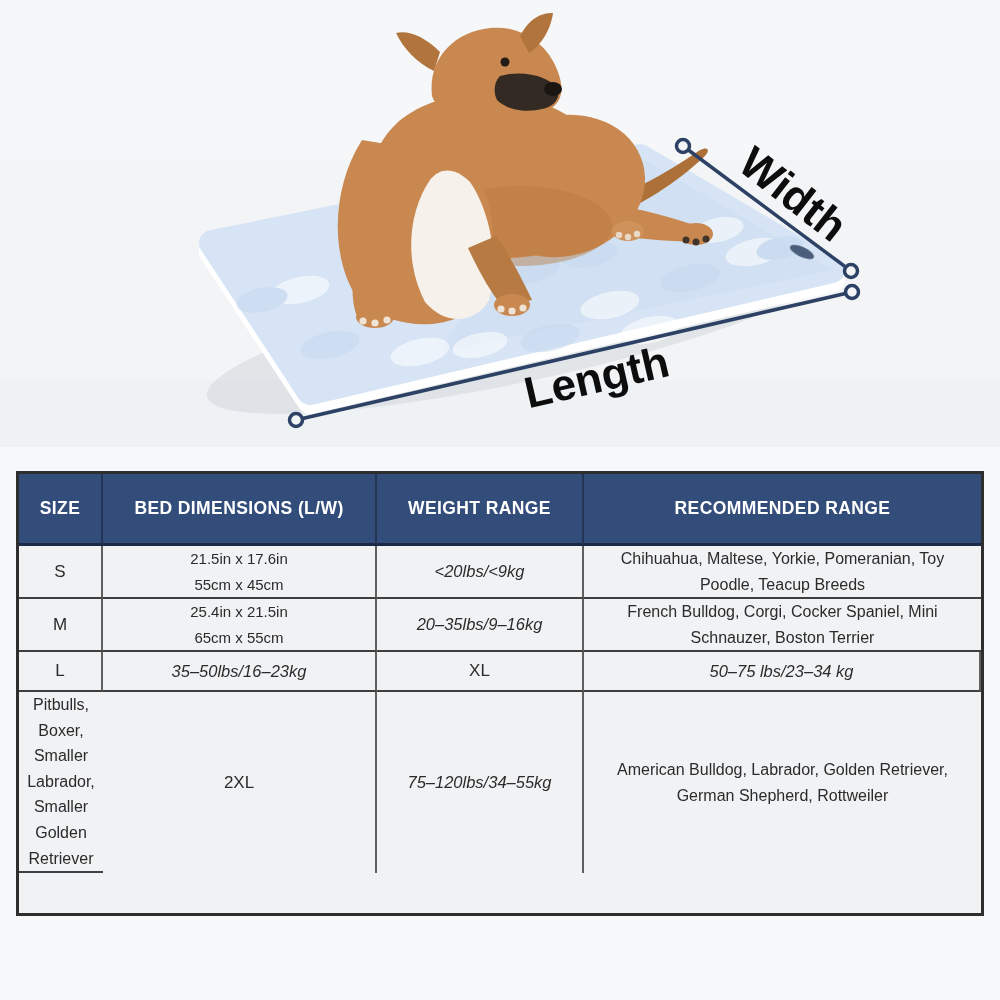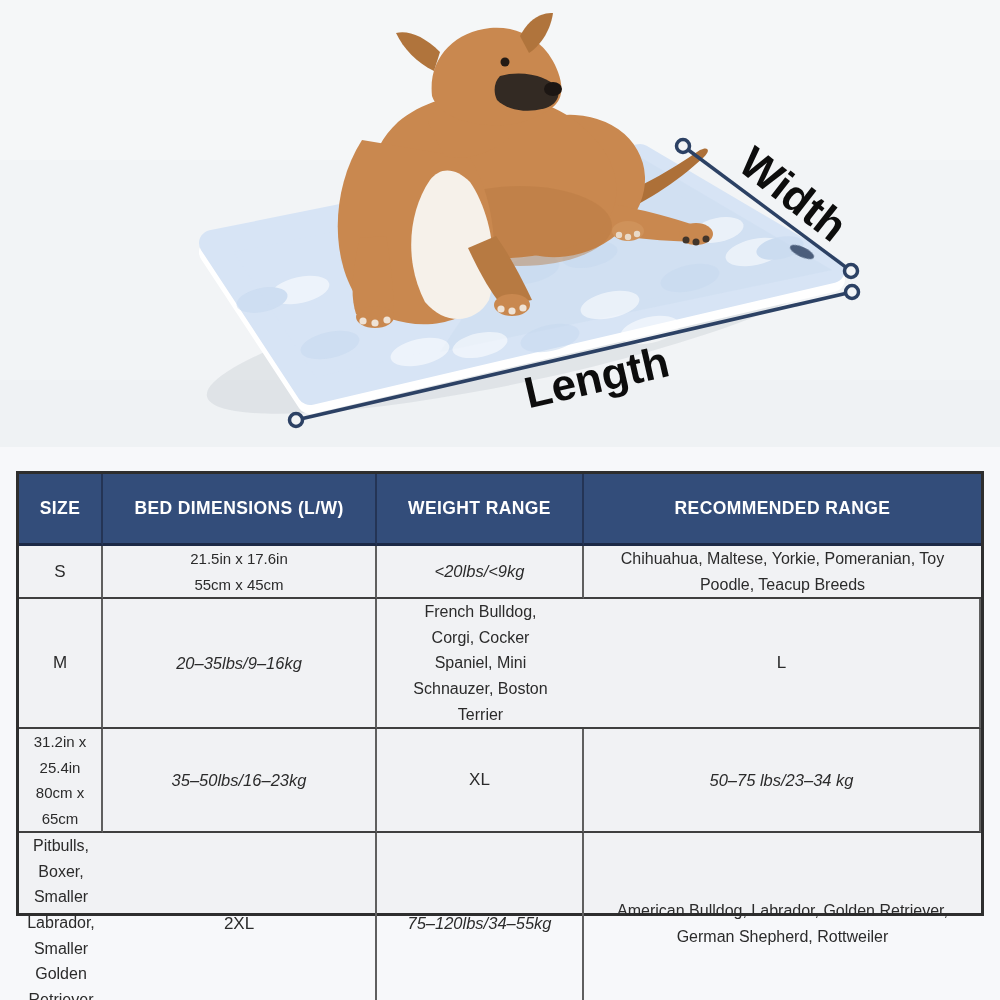--- a/index.html
+++ b/index.html
@@ -169,34 +169,34 @@
   <div class="cell">
       <span class="weight-val">&lt;20lbs/&lt;9kg</span>
     </div>
   <div class="cell last-col">
       <span class="breeds-val">Chihuahua, Maltese, Yorkie, Pomeranian, Toy Poodle, Teacup Breeds</span>
     </div>
 
   <div class="cell">
       <span class="size-val">M</span>
     </div>
+  <div class="cell dims">
+    <div>25.4in x 21.5in</div>
+    <div>65cm x 55cm</div>
+  </div>
   <div class="cell">
       <span class="weight-val">20–35lbs/9–16kg</span>
     </div>
   <div class="cell last-col">
       <span class="breeds-val">French Bulldog, Corgi, Cocker Spaniel, Mini Schnauzer, Boston Terrier</span>
     </div>
 
   <div class="cell">
       <span class="size-val">L</span>
     </div>
-  <div class="cell dims">
-    <div>31.2in x 25.4in</div>
-    <div>80cm x 65cm</div>
-  </div>
   <div class="cell">
       <span class="weight-val">35–50lbs/16–23kg</span>
     </div>
 
   <div class="cell">
       <span class="size-val">XL</span>
     </div>
   <div class="cell">
       <span class="weight-val">50–75 lbs/23–34 kg</span>
     </div>

